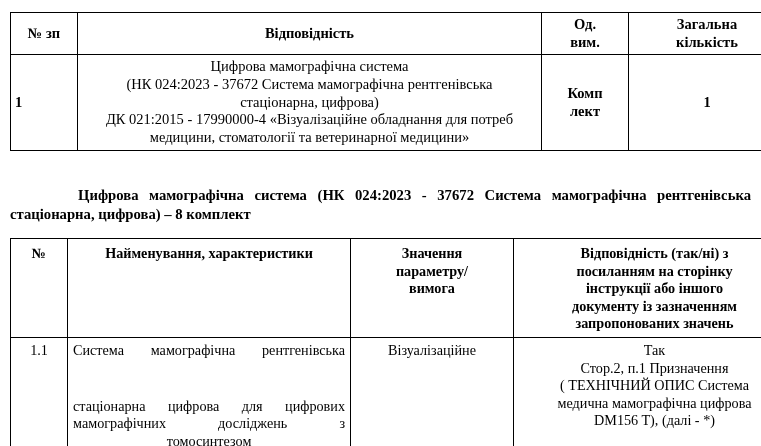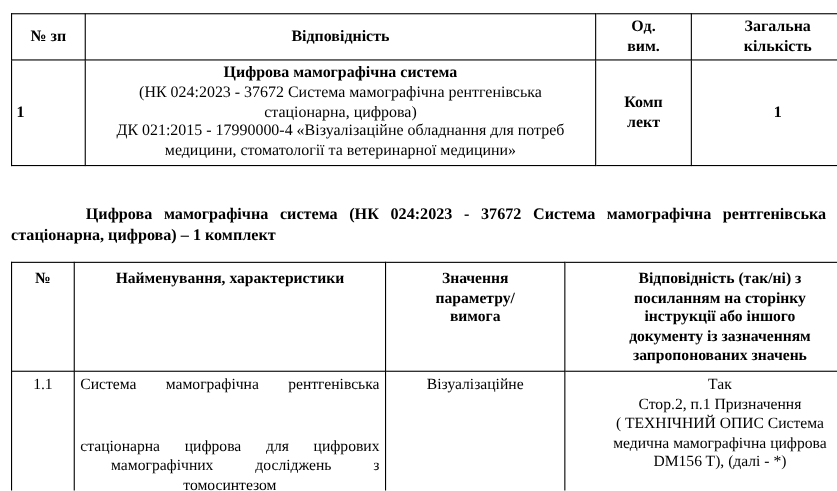--- a/index.html
+++ b/index.html
@@ -51,21 +51,21 @@
   .row1-num {
     text-align: left;
     font-weight: bold;
     padding-left: 6px;
     vertical-align: bottom;
   }
   .nameblock {
     text-align: center;
     line-height: 1.28;
   }
-  .nameblock .b { font-weight: bold; }
+  .nameblock .b { font-weight: normal; }
   .unitcell {
     font-weight: bold;
     text-align: center;
     line-height: 1.2;
   }
   .qtycell {
     font-weight: bold;
     text-align: center;
   }
 
@@ -147,21 +147,21 @@
         </td>
         <td class="c-unit unitcell">
           <div>Комп</div>
           <div>лект</div>
         </td>
         <td class="c-qty qtycell">1</td>
       </tr>
     </tbody>
   </table>
 
-  <div class="heading">Цифрова мамографічна система (НК 024:2023 - 37672 Система мамографічна рентгенівська стаціонарна, цифрова) – 1 комплект</div>
+  <div class="heading">Цифрова мамографічна система (НК 024:2023 - 37672 Система мамографічна рентгенівська стаціонарна, цифрова) – 8 комплект</div>
 
   <table class="tbl2">
     <thead>
       <tr>
         <th class="t2-c1">№</th>
         <th class="t2-c2">Найменування, характеристики</th>
         <th class="t2-c3 hdr2-cell">
           <div>Значення</div>
           <div>параметру/</div>
           <div>вимога</div>
@@ -174,21 +174,21 @@
           <div>запропонованих значень</div>
         </th>
       </tr>
     </thead>
     <tbody>
       <tr>
         <td class="t2-c1 rownum">1.1</td>
         <td class="t2-c2 just">
           <div style="text-align:justify;text-align-last:justify;">Система мамографічна рентгенівська</div>
           <div style="text-align:justify;text-align-last:justify;margin-top:38px;">стаціонарна цифрова для цифрових</div>
-          <div style="text-align:justify;text-align-last:justify;margin-left:28px;">мамографічних досліджень з</div>
+          <div style="text-align:justify;text-align-last:justify;">мамографічних досліджень з</div>
           <div style="text-align:left;">томосинтезом</div>
         </td>
         <td class="t2-c3">Візуалізаційне</td>
         <td class="t2-c4 centered">
           <div>Так</div>
           <div>Стор.2, п.1 Призначення</div>
           <div>( ТЕХНІЧНИЙ ОПИС Система</div>
           <div>медична мамографічна цифрова</div>
           <div>DM156 T), (далі - *)</div>
         </td>

